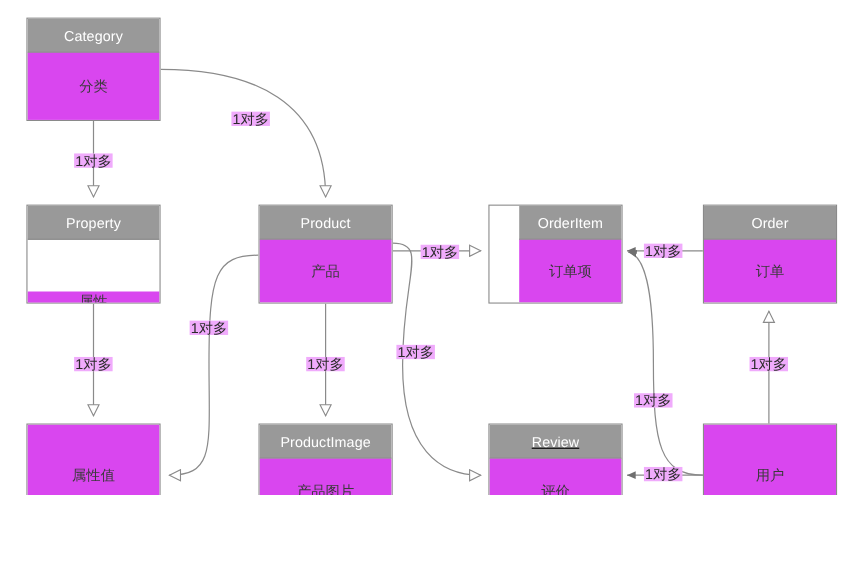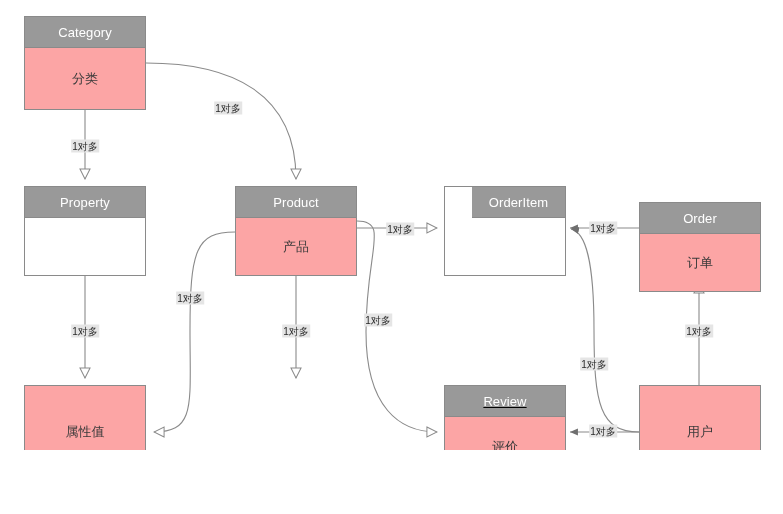--- a/index.html
+++ b/index.html
@@ -42,34 +42,34 @@
     color: #ffffff;
     font-size: 13px;
     line-height: 31px;
     text-align: center;
     white-space: nowrap;
     border-bottom: 1px solid #8a8a8a;
     letter-spacing: 0.1px;
   }
   .entity-body {
     flex: 1 1 auto;
-    background: #fca5a5;
+    background: #d946ef;
     color: #3a3a3a;
     font-size: 13px;
     display: flex;
     align-items: center;
     justify-content: center;
     text-align: left;
     white-space: nowrap;
   }
   .edge-label {
     position: absolute;
-    font-size: 10px;
+    font-size: 13px;
     color: #2b2b2b;
-    background: #e5e5e5;
+    background: #f0abfc;
     white-space: nowrap;
     line-height: 13px;
     padding: 0 1px;
     transform: translate(-50%, -50%);
   }
 </style>
 </head>
 <body>
 
 <div id="diagram-canvas">
@@ -110,40 +110,46 @@
     </g>
   </svg>
 
   <div class="entity-box" style="left:24px; top:16px; width:122px; height:94px;">
     <div class="entity-header">Category</div>
     <div class="entity-body">分类</div>
   </div>
 
   <div class="entity-box" style="left:24px; top:186px; width:122px; height:90px;gap:47px;">
     <div class="entity-header">Property</div>
+    <div class="entity-body">属性</div>
   </div>
 
   <div class="entity-box" style="left:235px; top:186px; width:122px; height:90px;">
     <div class="entity-header">Product</div>
     <div class="entity-body">产品</div>
   </div>
 
   <div class="entity-box" style="left:444px; top:186px; width:122px; height:90px;padding-left:27px;">
     <div class="entity-header">OrderItem</div>
+    <div class="entity-body">订单项</div>
   </div>
 
-  <div class="entity-box" style="left:639px; top:186px; width:122px; height:90px;margin-top:16px;">
+  <div class="entity-box" style="left:639px; top:186px; width:122px; height:90px;">
     <div class="entity-header">Order</div>
     <div class="entity-body">订单</div>
   </div>
 
   <div class="entity-box" style="left:24px; top:385px; width:122px; height:93px;">
     <div class="entity-body">属性值</div>
   </div>
 
+  <div class="entity-box" style="left:235px; top:385px; width:122px; height:93px;">
+    <div class="entity-header">ProductImage</div>
+    <div class="entity-body">产品图片</div>
+  </div>
 
   <div class="entity-box" style="left:444px; top:385px; width:122px; height:93px;text-decoration:underline;">
     <div class="entity-header">Review</div>
     <div class="entity-body">评价</div>
   </div>
 
   <div class="entity-box" style="left:639px; top:385px; width:122px; height:93px;">
     <div class="entity-body">用户</div>
   </div>
 

